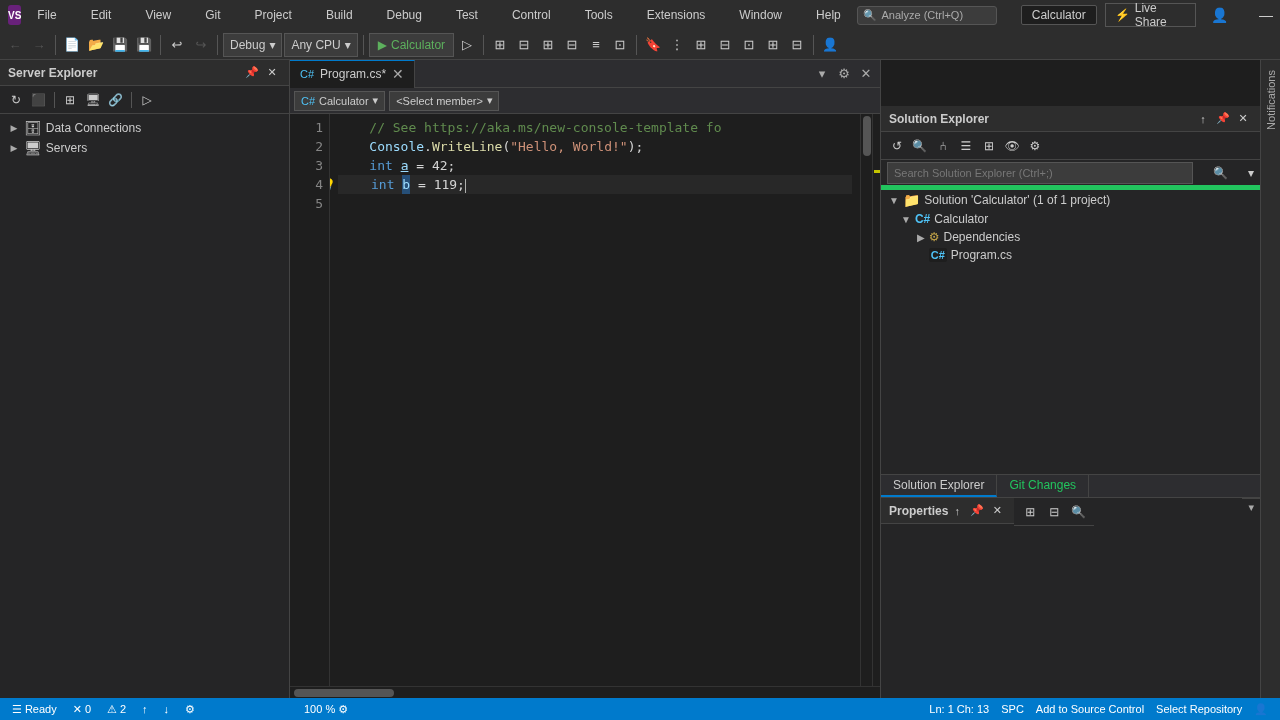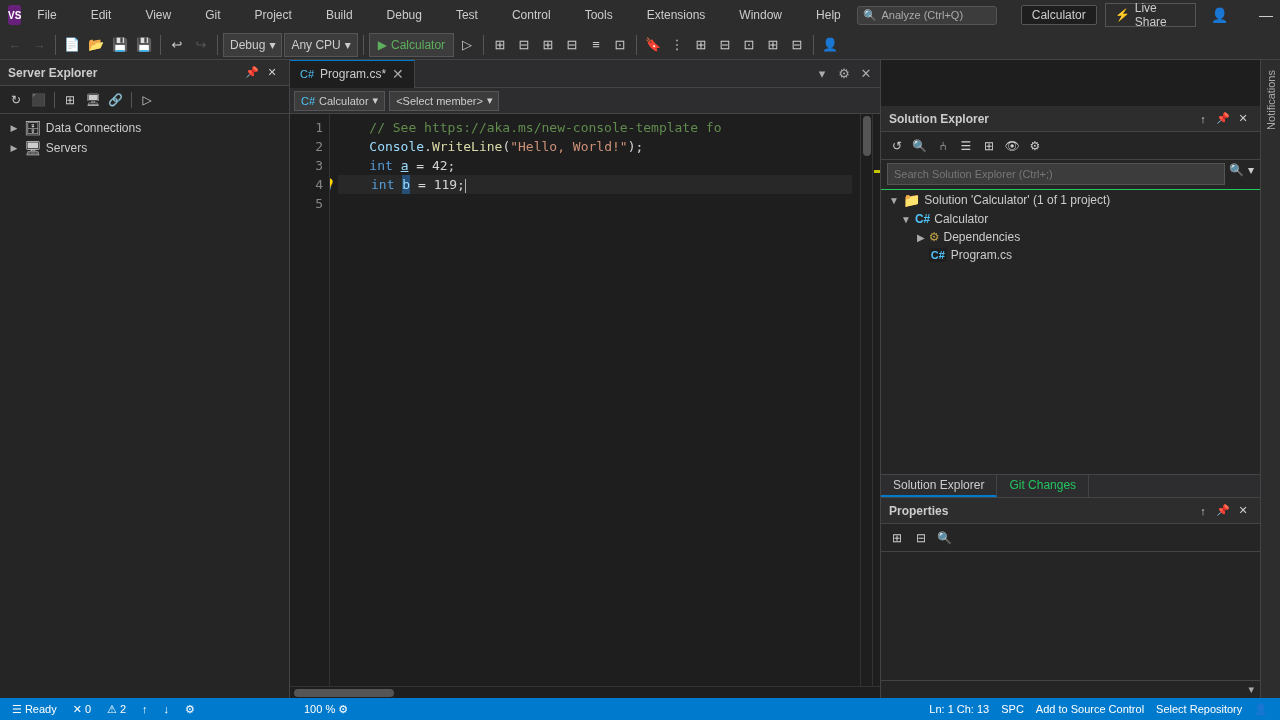--- a/index.html
+++ b/index.html
@@ -369,23 +369,24 @@
       width: 8px;
       background: #555;
       border-radius: 4px;
       position: absolute;
       left: 2px;
       top: 2px;
       height: 40px;
     }
     #se-search {
       display: flex;
+      align-items: center;
       padding: 3px 6px;
-      gap: 4px;
-      border-bottom: 1px solid #22c55e;
+      gap: 20px;
+      border-bottom: 5px solid #22c55e;
       height: 30px;
     }
     #se-search input {
       flex: 1;
       background: #3c3c3c;
       border: 1px solid #555;
       color: #cccccc;
       padding: 2px 6px;
       font-size: 11px;
       height: 22px;
@@ -480,21 +481,21 @@
       font-size: 12px;
       cursor: pointer;
       color: #22c55e;
       border-right: 1px solid #444;
     }
     .sol-tab.active { color: #cccccc; border-bottom: 2px solid #007acc; }
     #properties-area {
       height: 200px;
       background: #252526;
       display: flex;
-      flex-direction: column;
+      flex-direction: row;
     }
     .prop-header {
       display: flex;
       align-items: center;
       justify-content: space-between;
       padding: 4px 8px;
       background: #2d2d2d;
       border-bottom: 1px solid #444;
       height: 26px;
     }

